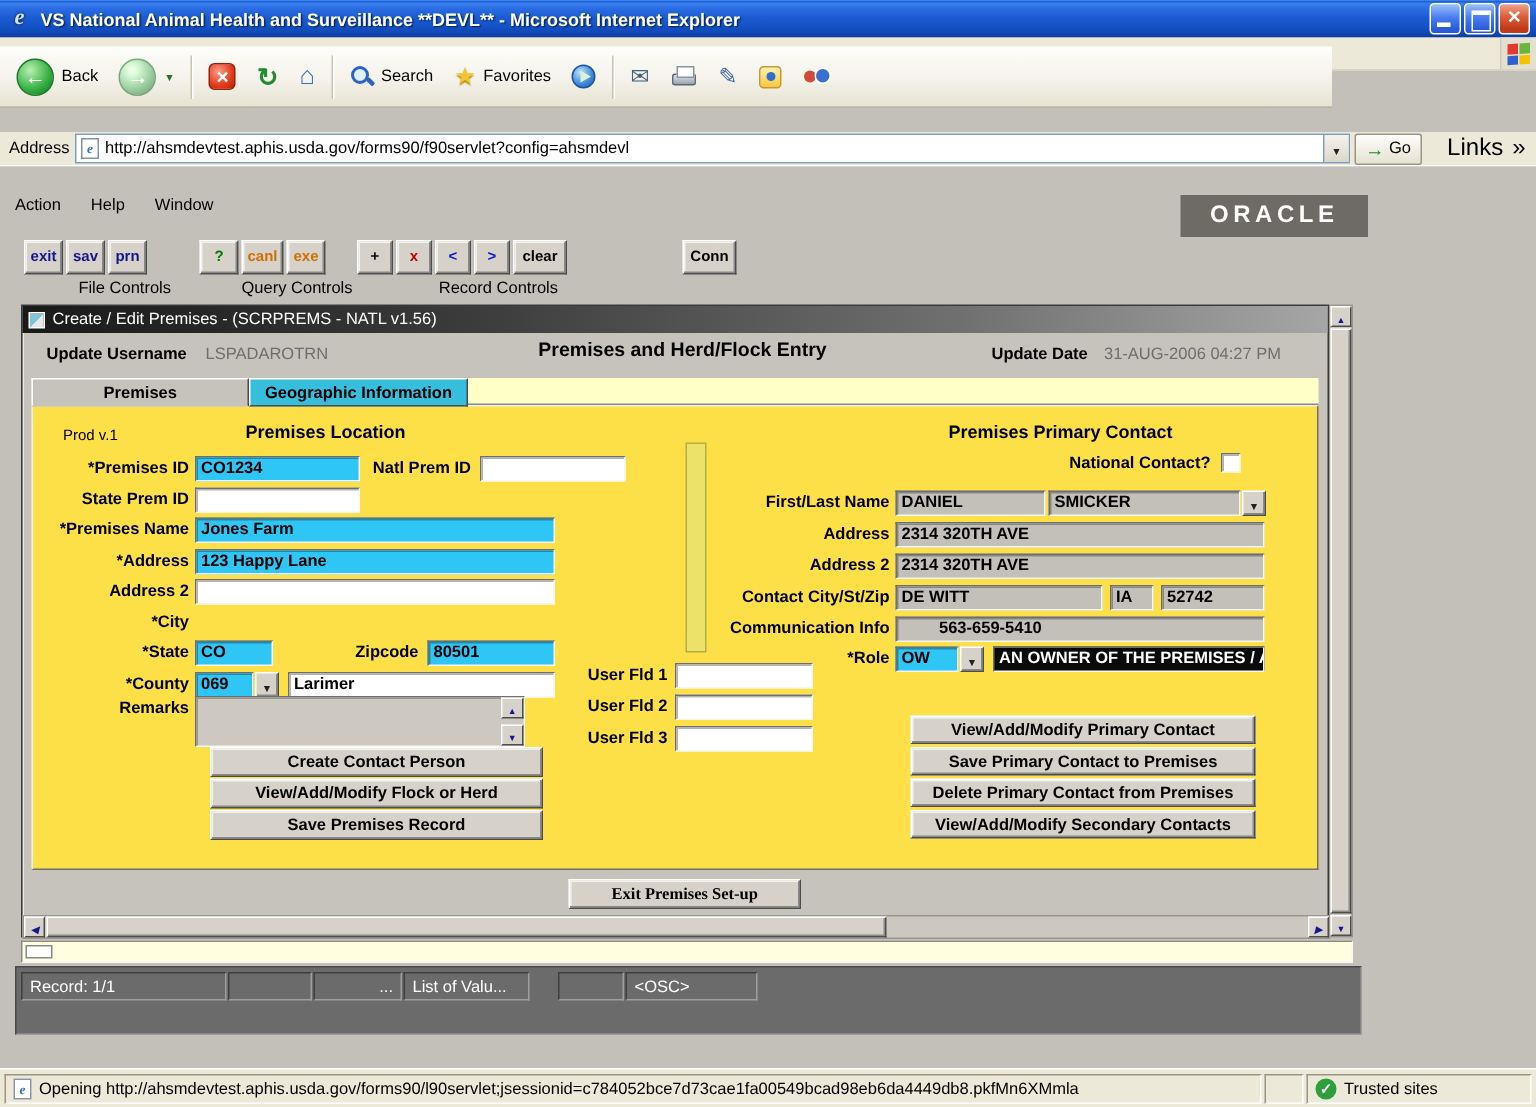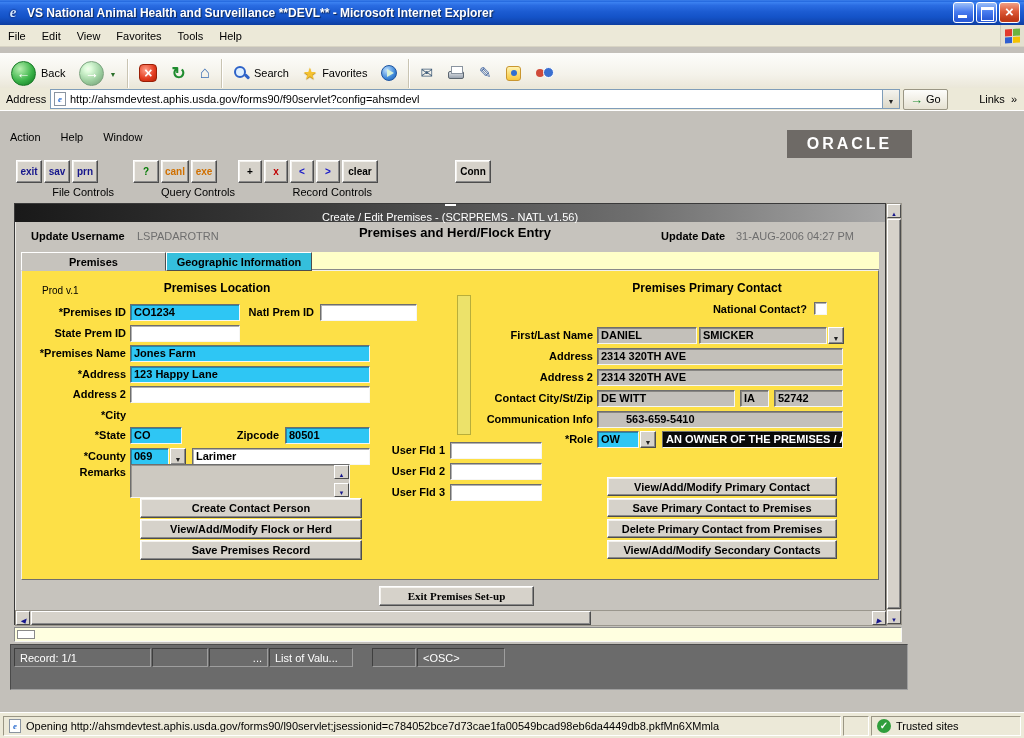--- a/index.html
+++ b/index.html
@@ -25,21 +25,21 @@
 .menubar { position:absolute; left:0; top:25px; width:1024px; height:22px; background:#ece9d8; border-bottom:1px solid #d8d4c4;
   display:flex; align-items:center; }
 .menu-item { font-size:11px; padding:3px 8px; color:#000; }
 .menubar .spacer { flex:1; }
 .winflag-box { width:24px; height:21px; display:flex; align-items:center; justify-content:center; background:#e4e0d0; border-left:1px solid #cfcab8; }
 .winflag { width:15px; height:14px; display:grid; grid-template-columns:1fr 1fr; grid-template-rows:1fr 1fr; gap:1px; transform:skewY(-4deg); }
 .winflag span:nth-child(1){background:#e23a2e;} .winflag span:nth-child(2){background:#6db33f;}
 .winflag span:nth-child(3){background:#2f5fd0;} .winflag span:nth-child(4){background:#f5c200;}
 
 
-.toolbar { position:absolute; left:0; top:53px; width:1024px; height:41px; display:flex; align-items:center; gap:2px; padding:0 5px;
+.toolbar { position:absolute; left:0; top:31px; width:888px; height:41px; display:flex; align-items:center; gap:2px; padding:0 5px;
   background:linear-gradient(180deg,#fdfdfb 0%,#f4f2ea 55%,#e7e3d2 100%); border-bottom:1px solid #b8b4a2; }
 .tb-item { display:flex; align-items:center; gap:5px; padding:3px 6px; font-size:11px; color:#000; border-radius:3px; }
 .tb-sep { width:1px; height:29px; background:#c9c4b2; box-shadow:1px 0 0 #fff; margin:0 3px; }
 .circ { position:relative; width:25px; height:25px; border-radius:50%; display:flex; align-items:center; justify-content:center;
   color:#fff; font-weight:bold; font-size:14px; background:radial-gradient(circle at 35% 30%, #b8f0b0, #3cb44a 55%, #1e8c2e 82%, #166e22); border:1px solid #1a7a28; }
 .gl-back::before { content:"←"; } .gl-fwd::before { content:"→"; }
 .circ.disabled { filter:grayscale(.5) brightness(1.2); opacity:.7; }
 .caret::before { content:"▼"; font-size:7px; color:#222; }
 .caret.green::before { color:#2a6e2a; }
 .ico-stop { width:18px; height:18px; border-radius:4px; display:flex; align-items:center; justify-content:center; color:#fff; font-weight:bold; font-size:11px;
@@ -70,38 +70,38 @@
   display:flex; align-items:center; padding:0 3px; gap:3px; }
 .addr-label { font-size:11px; width:44px; padding-left:3px; color:#000; }
 .addr-input { width:850px; height:20px; background:#fff; border:1px solid #7f9db9; display:flex; align-items:center; gap:4px; padding-left:3px; }
 .page-ico { position:relative; width:12px; height:14px; background:#fff; border:1px solid #8a94a0; display:flex; align-items:center; justify-content:center; }
 .page-ico::before { content:"e"; font:italic bold 9px "Liberation Serif",serif; color:#2f6fd0; }
 .addr-url { flex:1; font-size:11px; white-space:nowrap; overflow:hidden; }
 .addr-dd { width:17px; height:18px; background:linear-gradient(#f4f3ee,#dcd8c8); border-left:1px solid #7f9db9; display:flex; align-items:center; justify-content:center; }
 .go-btn { height:21px; display:flex; align-items:center; gap:3px; padding:0 6px; font-size:11px;
   background:linear-gradient(#fdfdfb,#e6e2d2); border:1px solid #9a9684; border-radius:2px; }
 .gl-go::before { content:"→"; color:#1f8c2f; font-weight:bold; font-size:13px; }
-.links-wrap { margin-left:auto; display:flex; align-items:center; gap:6px; padding-right:4px; font-size:11px; }
+.links-wrap { margin-left:auto; display:flex; align-items:center; gap:6px; padding-right:4px; font-size:16px; }
 
 
 .applet { position:absolute; left:0; top:111px; width:1024px; height:601px; background:#c3c0ba; }
 .o-menubar { position:absolute; left:10px; top:20px; display:flex; gap:20px; }
 .o-menu-item { font-size:11px; color:#000; }
 .oracle-logo { position:absolute; left:787px; top:19px; width:125px; height:28px; background:#6e6a66;
   display:flex; align-items:center; justify-content:center; color:#fff; font-size:16px; font-weight:bold; letter-spacing:3px; }
 .obtn { position:absolute; height:23px; background:#d6d2ca; border:1px solid; border-color:#fff #4d4d4d #4d4d4d #fff;
   box-shadow:inset -1px -1px 0 #8a8a8a, inset 1px 1px 0 #f4f2ee; font-size:10px; font-weight:bold;
   display:flex; align-items:center; justify-content:center; }
 .c-navy{color:#16168c;} .c-green{color:#067c06;} .c-orange{color:#d07000;} .c-red{color:#c00000;} .c-blue{color:#1616c8;} .c-black{color:#000;}
 .o-group-label { position:absolute; font-size:11px; font-weight:normal; color:#000; text-align:right; }
 
 
 .mdi { position:absolute; left:14px; top:92px; width:872px; height:422px; background:#c6c3bd; border:1px solid #3a3a3a; box-shadow:inset 1px 1px 0 #eceae6; }
 .mdi-title { position:absolute; left:0; top:0; width:100%; height:18px; display:flex; align-items:center; gap:5px; padding:0 4px;
-  color:#fff; font-size:11px; background:linear-gradient(90deg,#191919,#3c3c3c 35%,#707070 72%,#a6a6a6);flex-direction:column; }
+  color:#fff; font-size:11px; background:linear-gradient(90deg,#191919,#3c3c3c 35%,#707070 72%,#a6a6a6); }
 .mdi-ico { width:11px; height:11px; background:linear-gradient(135deg,#7fc4d8 50%,#e8e8e8 50%); border:1px solid #fff; }
 .hdr-lbl { position:absolute; font-size:11px; font-weight:bold; color:#000; white-space:nowrap; }
 .hdr-val { position:absolute; font-size:11px; color:#6e6e6e; white-space:nowrap; }
 .form-title { position:absolute; font-size:13px; font-weight:bold; text-align:center; color:#000; }
 .tabstrip { position:absolute; background:#ffffc8; border-bottom:1px solid #8a8a8a; }
 .tab { position:absolute; height:19px; display:flex; align-items:center; justify-content:center; font-size:11px; font-weight:bold;
   border:1px solid; border-color:#fff #4d4d4d #c6c3bd #fff; z-index:2; }
 .tab.active { background:#c6c3bd; }
 .tab.alt { background:#35bfdc; border-bottom-color:#4d4d4d; }
 .panel { position:absolute; background:#fde047; border:1px solid; border-color:#f2f0ec #6e6e6e #6e6e6e #f2f0ec; }

